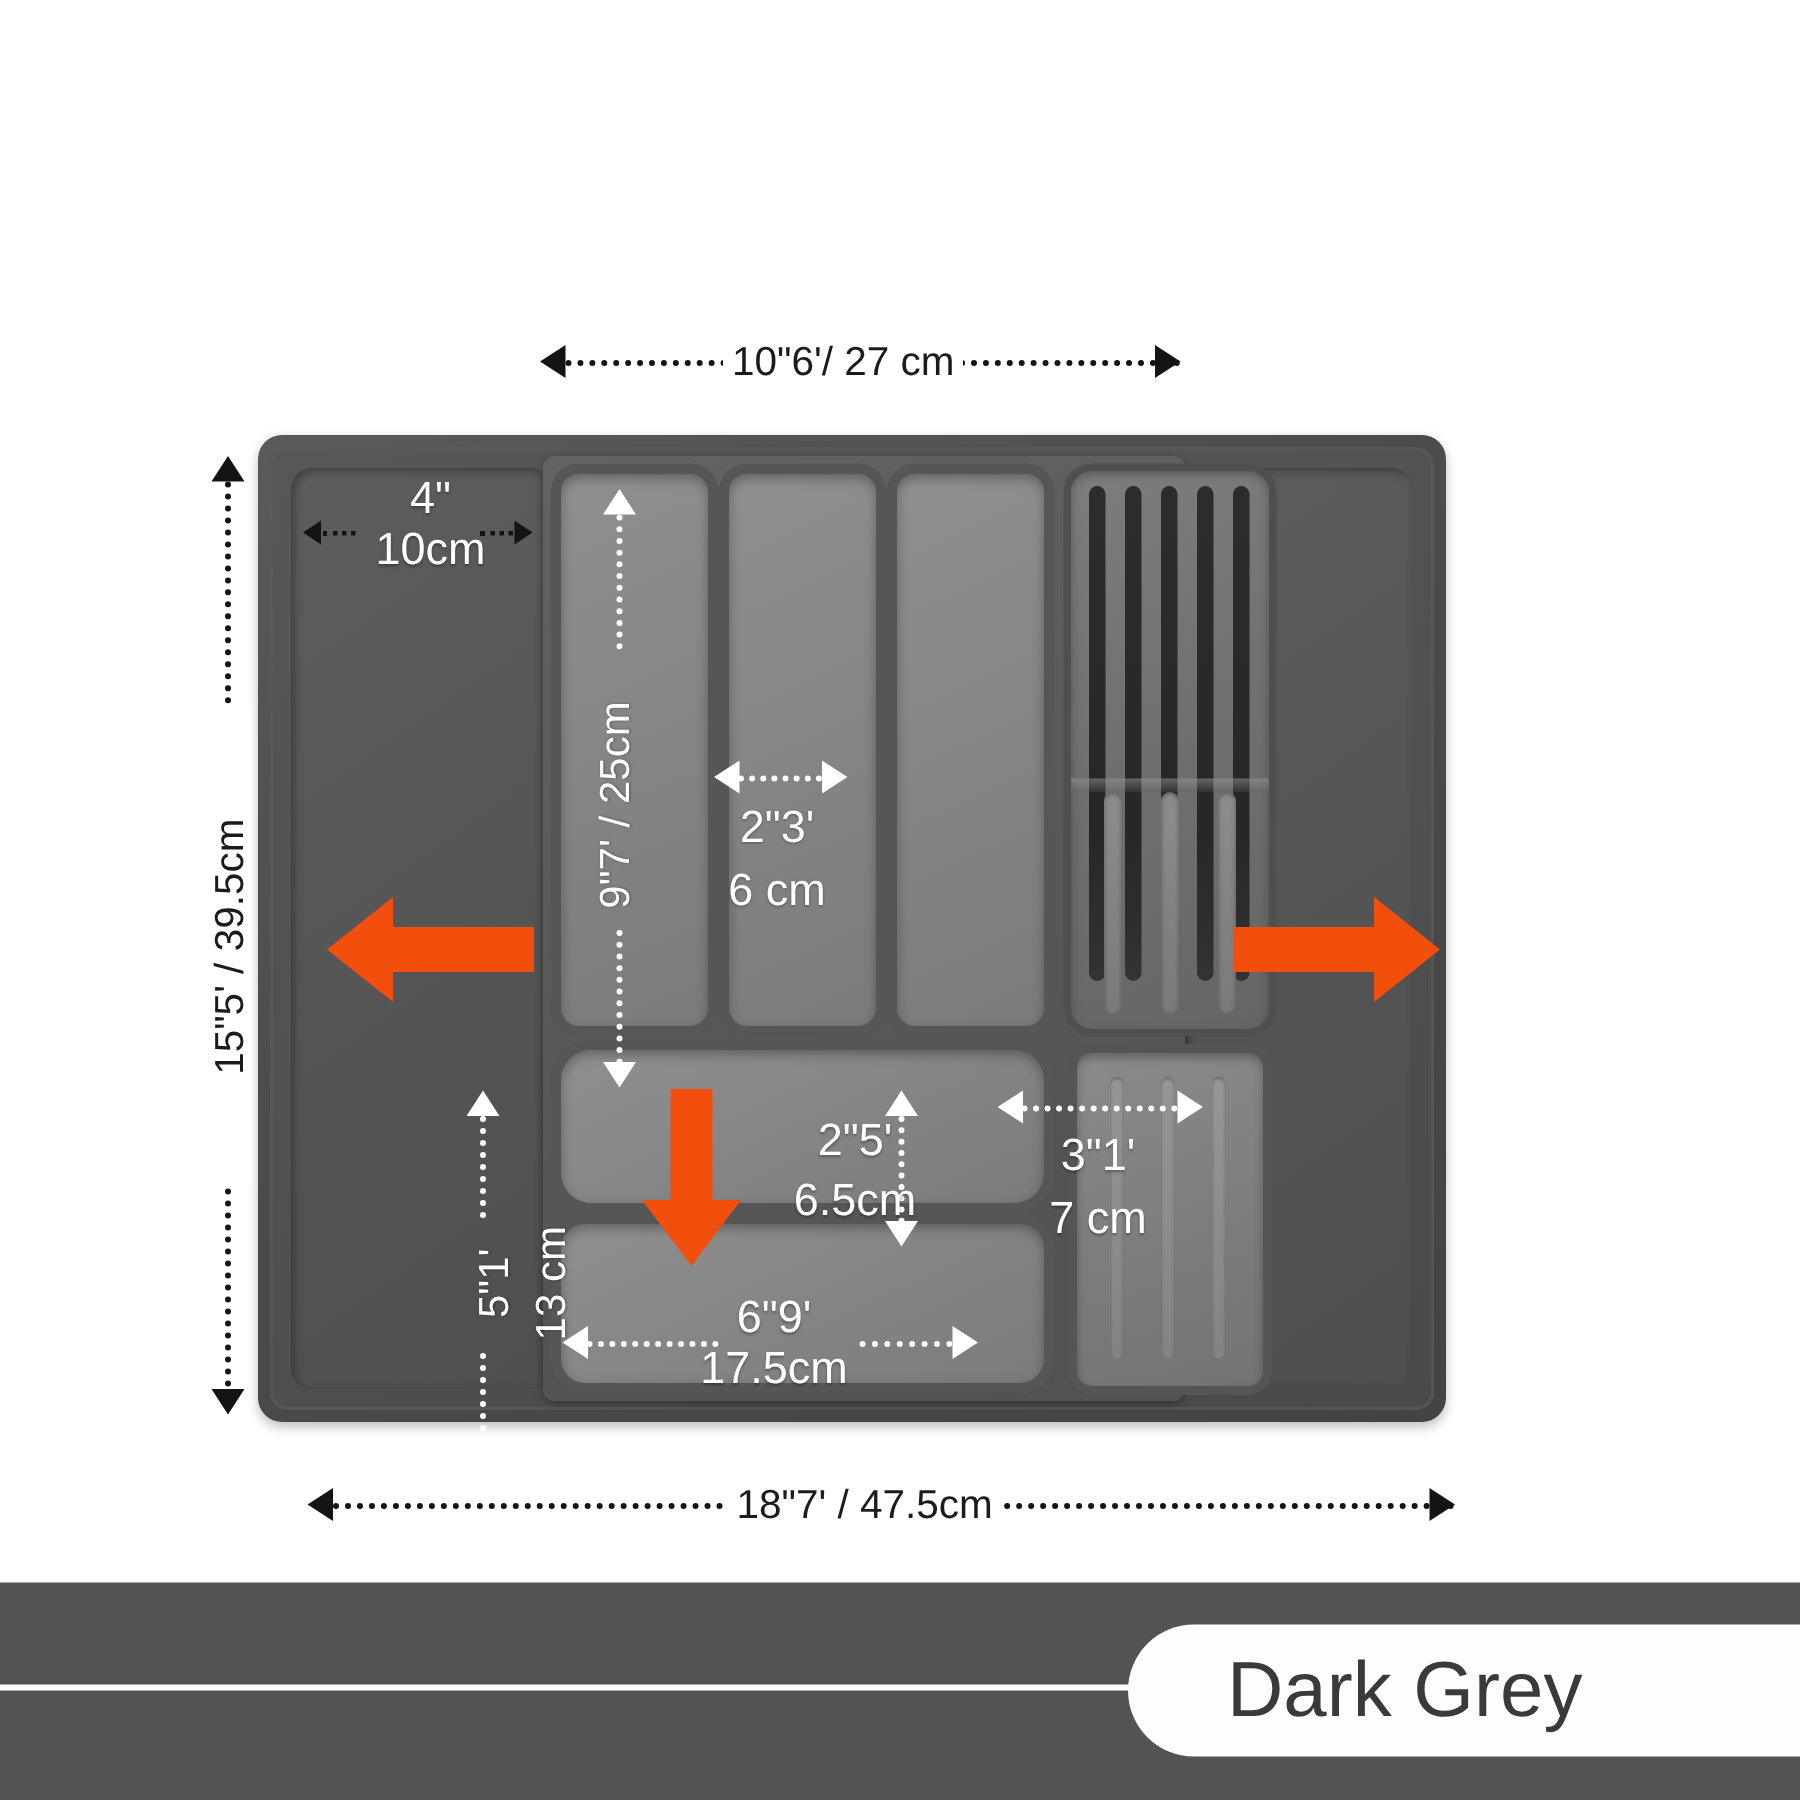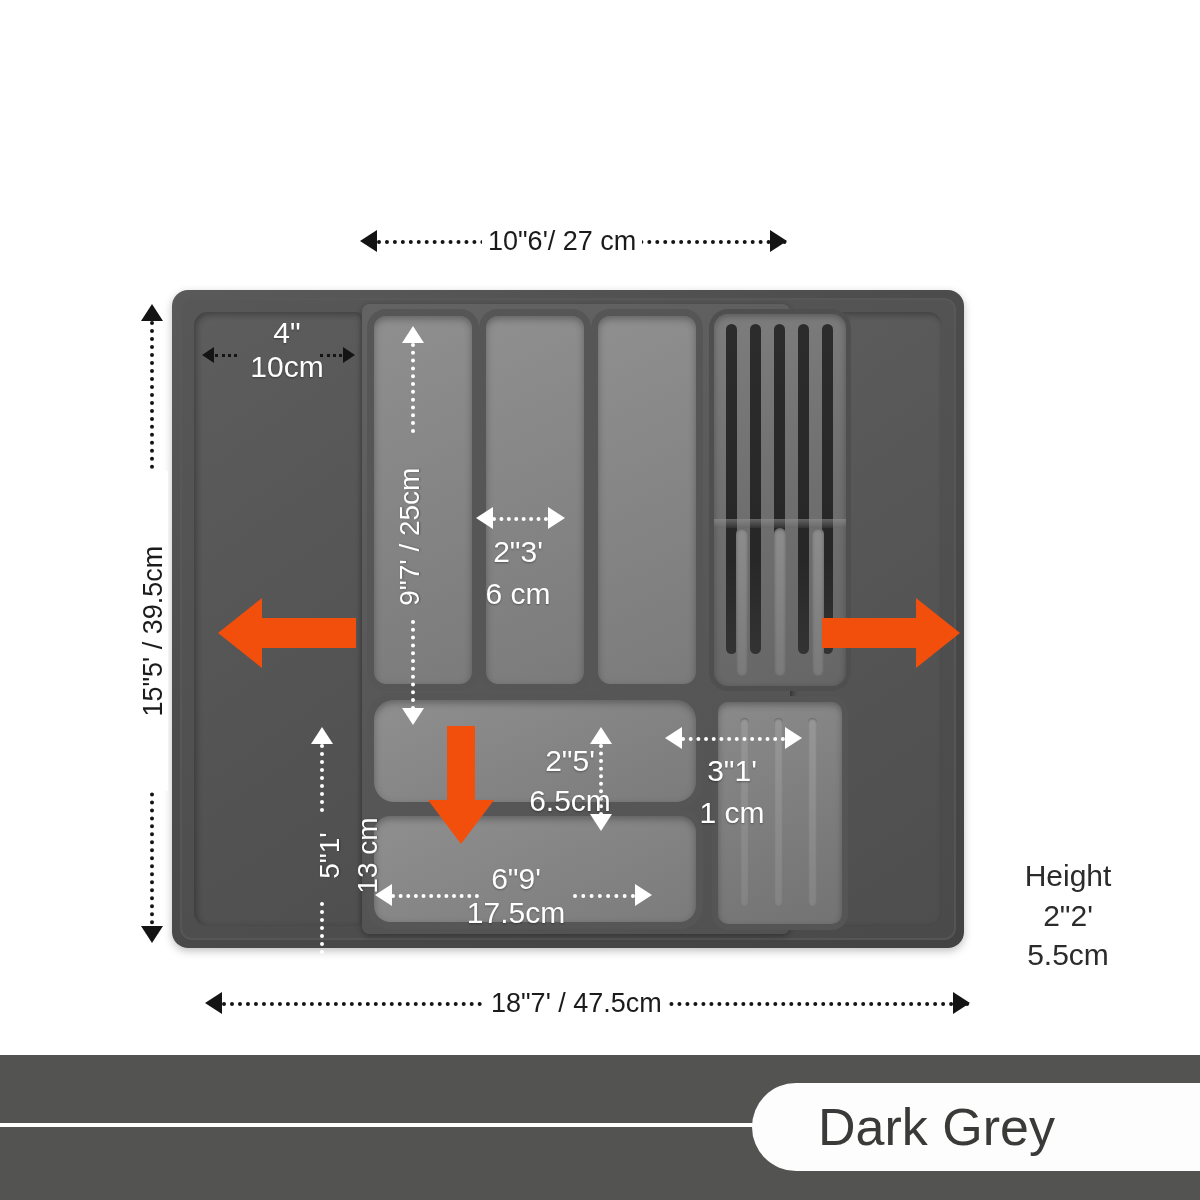--- a/index.html
+++ b/index.html
@@ -301,42 +301,37 @@
         <div>17.5cm</div>
       </div>
     </div>
 
     <div class="dim">
       <div class="arrow-l white" style="left:665px; top:519px; border-right-color:#ffffff;"></div>
       <div class="dim-line-h white" style="left:681px; top:529px; width:104px;"></div>
       <div class="arrow-r white" style="left:785px; top:519px; border-left-color:#ffffff;"></div>
       <div class="dim-label on-tray" style="left:672px; top:546px; width:120px;">
         <div>3"1'</div>
-        <div style="margin-top:8px;">1 cm</div>
+        <div style="margin-top:8px;">7 cm</div>
       </div>
     </div>
 
     <div class="dim">
       <div class="arrow-u white" style="left:311px; top:519px; border-bottom-color:#ffffff;"></div>
       <div class="dim-line-v white" style="left:320px; top:536px; height:68px;"></div>
       <div class="dim-label on-tray vert" style="left:239px; top:630px; width:180px; font-size:28px; line-height:1.25;">
         <div>5"1'</div>
       </div>
       <div class="dim-label on-tray vert" style="left:277px; top:630px; width:180px; font-size:28px; line-height:1.25;">
         <div>13 cm</div>
       </div>
       <div class="dim-line-v white" style="left:320px; top:694px; height:68px;"></div>
       <div class="arrow-d white" style="left:311px; top:760px; border-top-color:#ffffff;"></div>
     </div>
 
-    <div class="height-label" style="left:1008px; top:648px; width:120px;">
-      <div>Height</div>
-      <div>2"2'</div>
-      <div>5.5cm</div>
-    </div>
 
     <div class="orange-arrow" style="left:218px; top:387px;">
       <svg width="138" height="76" viewBox="0 0 138 76">
         <polygon points="0,38 44,3 44,23 138,23 138,53 44,53 44,73" fill="#F24E0C"></polygon>
       </svg>
     </div>
     <div class="orange-arrow" style="left:822px; top:387px;">
       <svg width="138" height="76" viewBox="0 0 138 76">
         <polygon points="138,38 94,3 94,23 0,23 0,53 94,53 94,73" fill="#F24E0C"></polygon>
       </svg>

